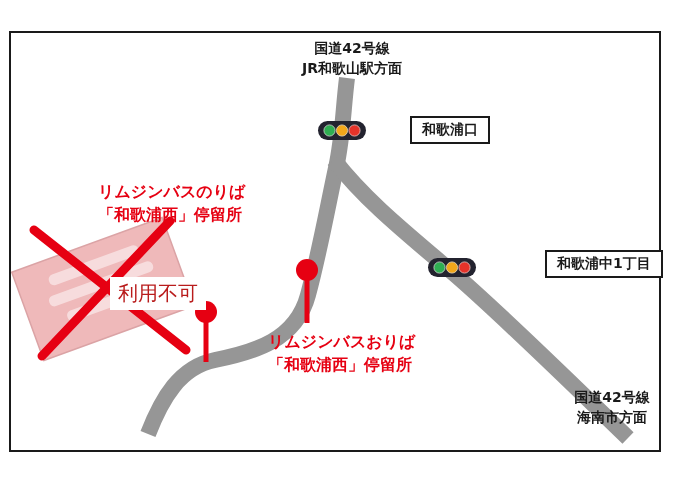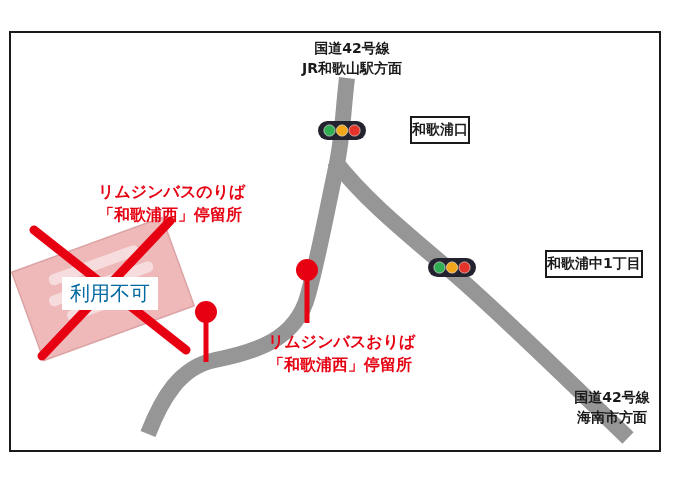--- a/index.html
+++ b/index.html
@@ -22,30 +22,30 @@
   .lg{fill:var(--signal-green,#2fae52);stroke:#cfd6cf;stroke-width:0.8;}
   .ly{fill:var(--signal-yellow,#f2a71b);stroke:#e8d9bb;stroke-width:0.8;}
   .lr{fill:var(--signal-red,#e5332a);stroke:#e7c4c2;stroke-width:0.8;}
   .lbl{
     position:absolute;color:#1a1a1a;font-weight:bold;text-align:center;line-height:1.4;
     font-size:14px;white-space:nowrap;
   }
   .lbl span{display:block;}
   .boxlbl{
     position:absolute;background:#ffffff;border:2px solid var(--border-black,#1a1a1a);
-    padding:3px 0;font-size:14px;font-weight:bold;color:#1a1a1a;white-space:nowrap;
+    padding:3px 10px;font-size:14px;font-weight:bold;color:#1a1a1a;white-space:nowrap;
   }
   .redlbl{
     position:absolute;color:var(--accent-red,#e60012);font-weight:bold;font-size:16px;
     line-height:1.45;white-space:nowrap;
   }
   .redlbl span{display:block;}
   .unavail{
-    position:absolute;background:#ffffff;color:#0369a1;font-size:20px;font-weight:normal;
-    padding:3px 8px;white-space:nowrap;
+    position:absolute;background:#ffffff;color:#b91c1c;font-size:20px;font-weight:normal;
+    padding:3px 8px;white-space:nowrap;margin-left:48px;
   }
 </style>
 </head>
 <body>
 
 <div class="stage">
   <div class="frame"></div>
 
   <svg class="art" viewBox="0 0 680 480">
 

